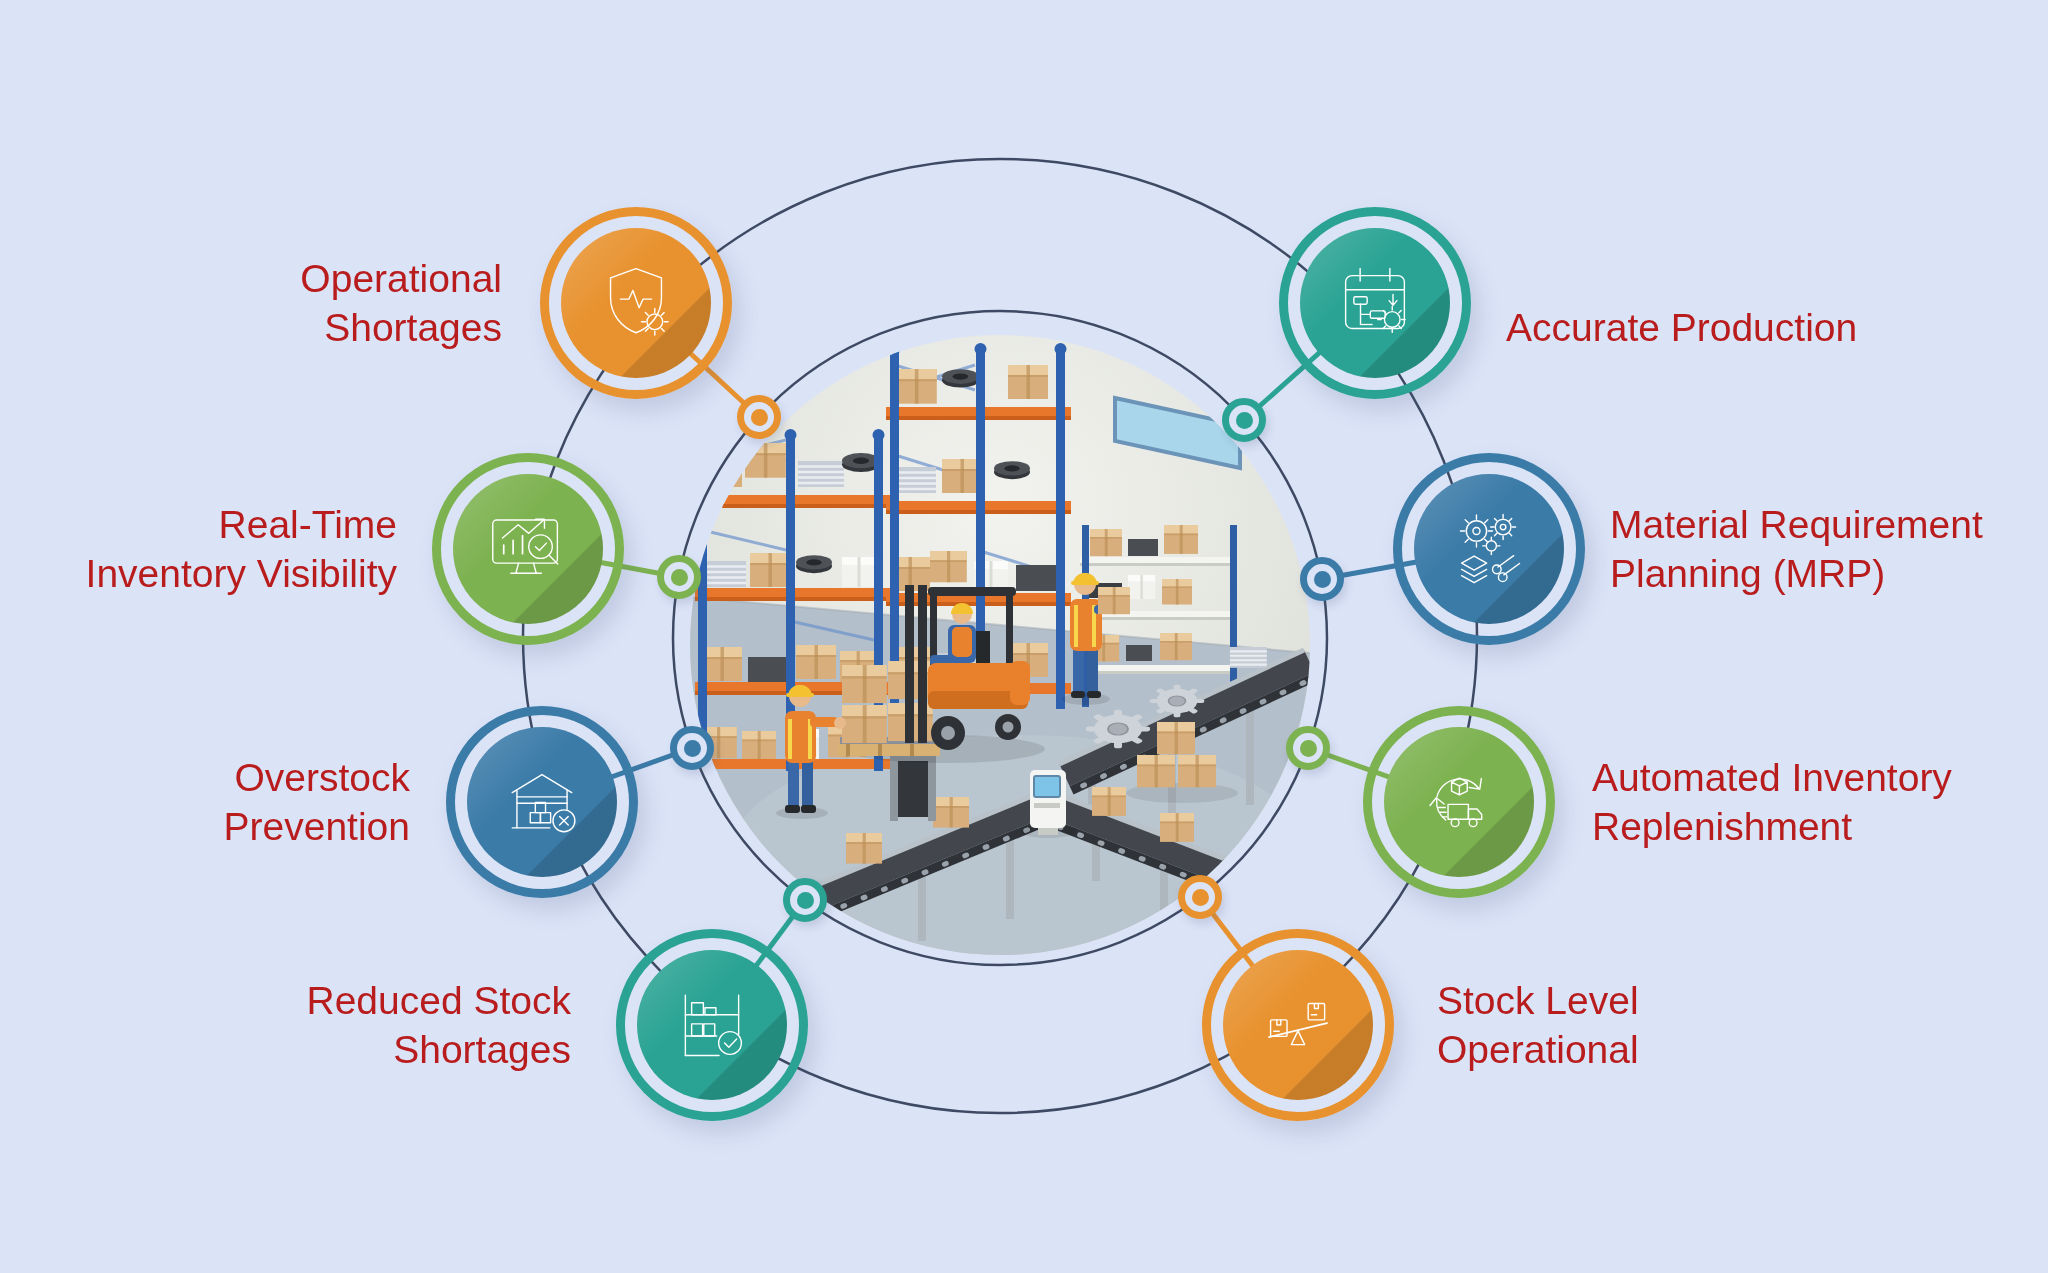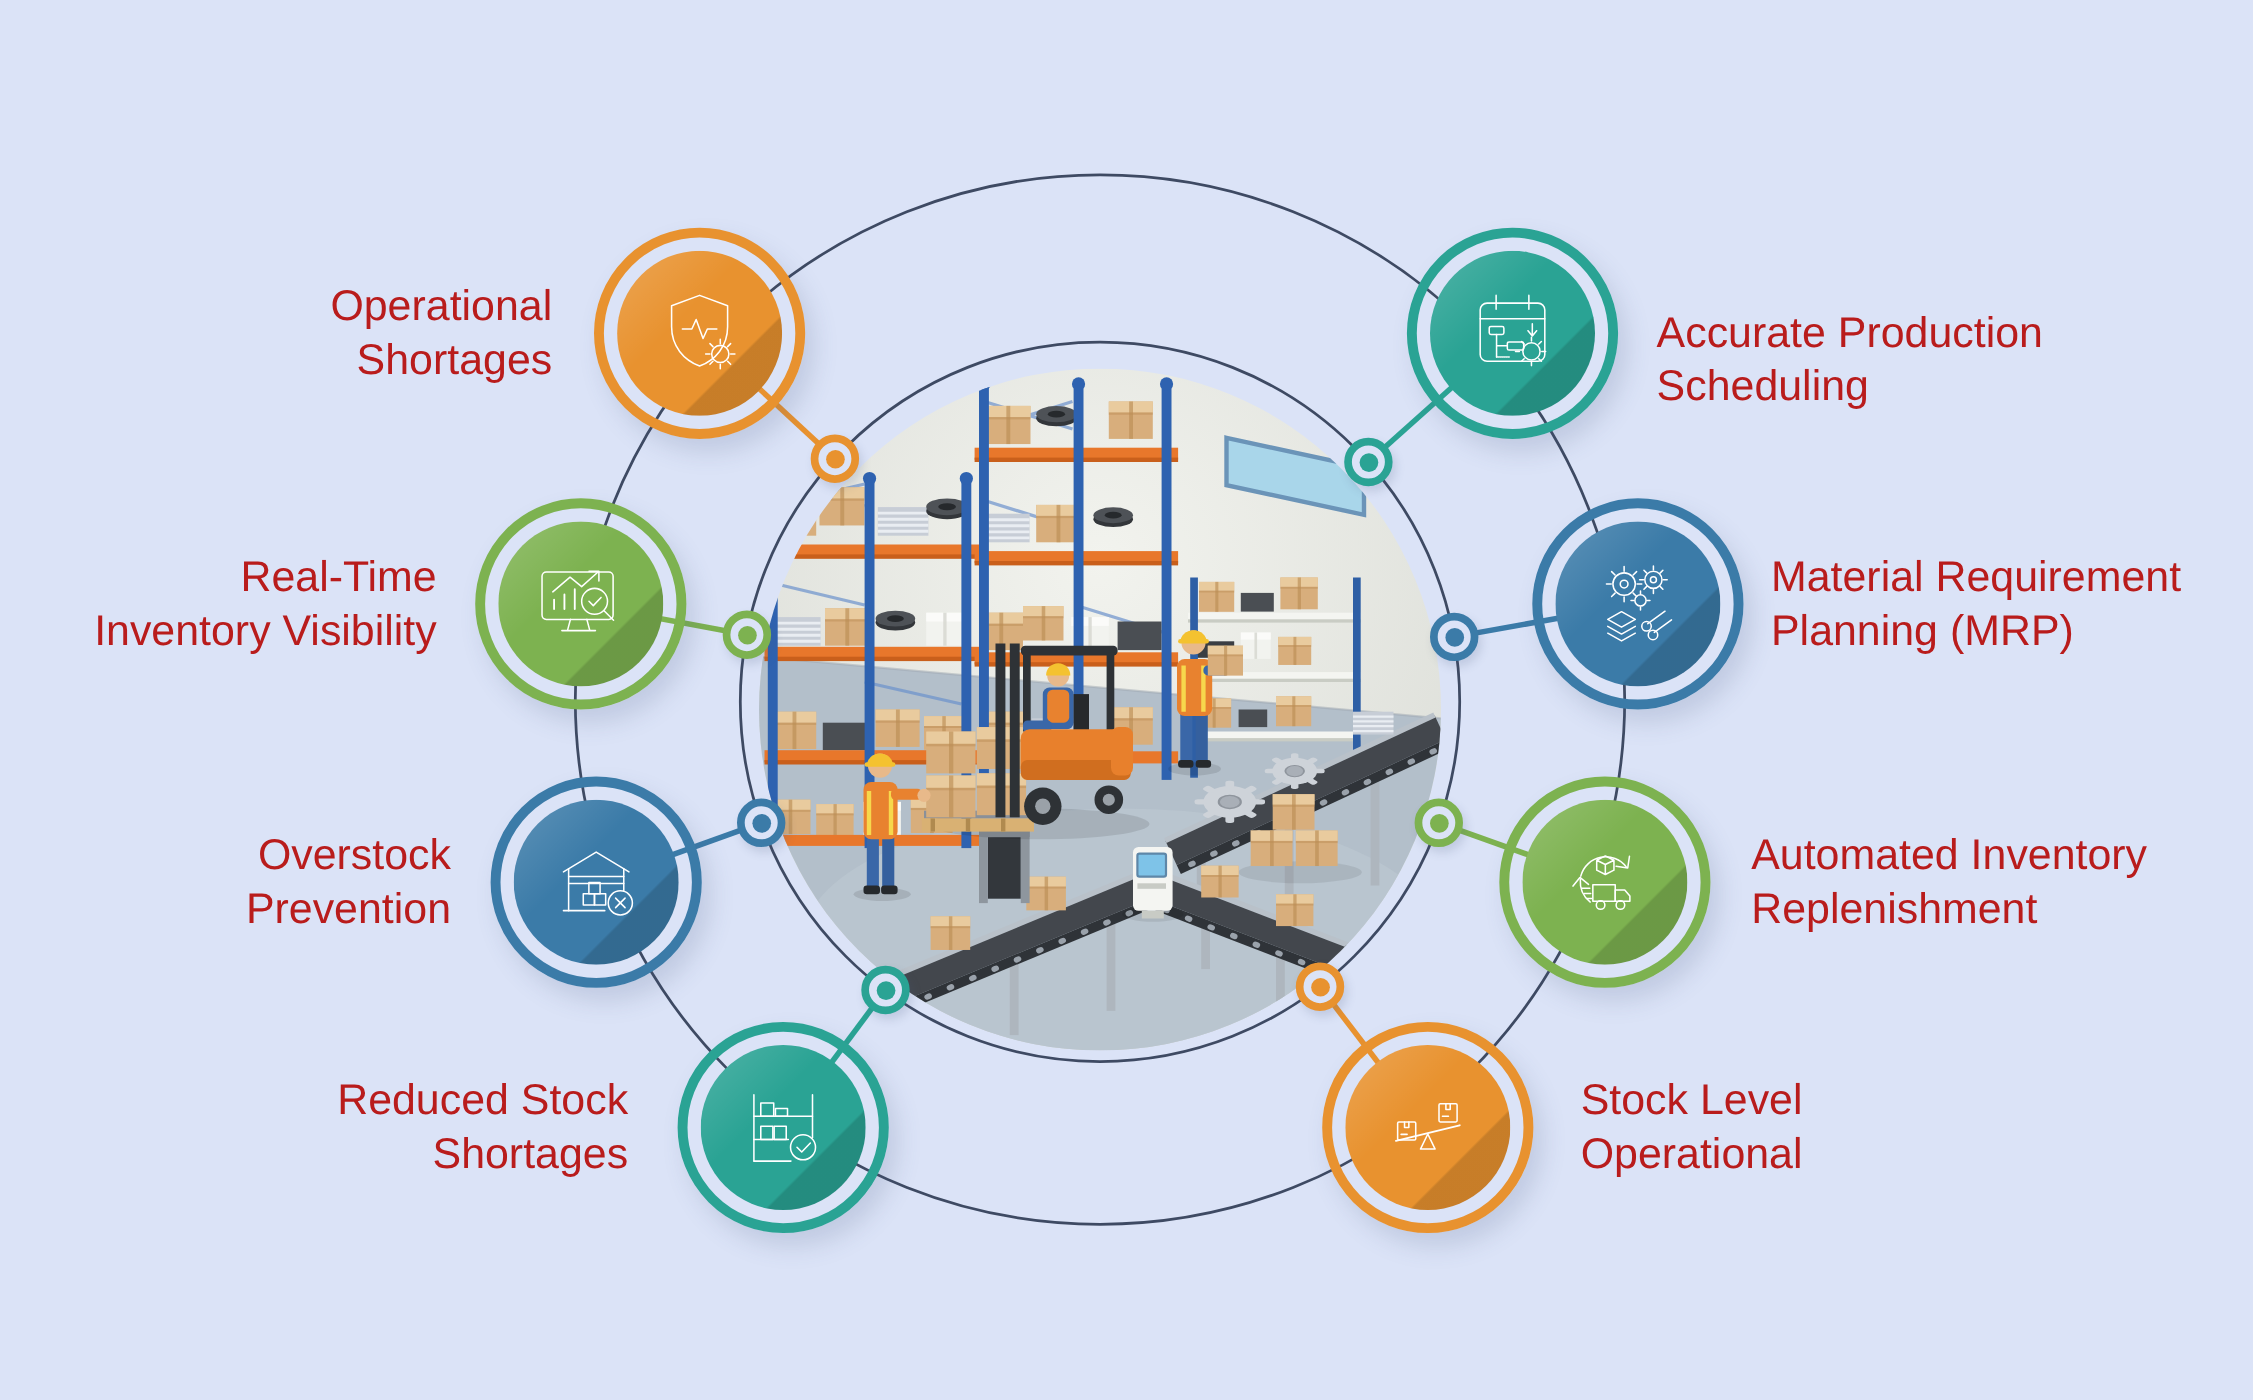--- a/index.html
+++ b/index.html
@@ -466,21 +466,20 @@
       </svg>
     </div>
   </div>
 
   <div class="label lright l0">
     <span>Operational</span>
     <span>Shortages</span>
   </div>
   <div class="label l1">
     <span>Accurate Production</span>
-    <span>Scheduling</span>
   </div>
   <div class="label lright l2">
     <span>Real-Time</span>
     <span>Inventory Visibility</span>
   </div>
   <div class="label l3">
     <span>Material Requirement</span>
     <span>Planning (MRP)</span>
   </div>
   <div class="label lright l4">

